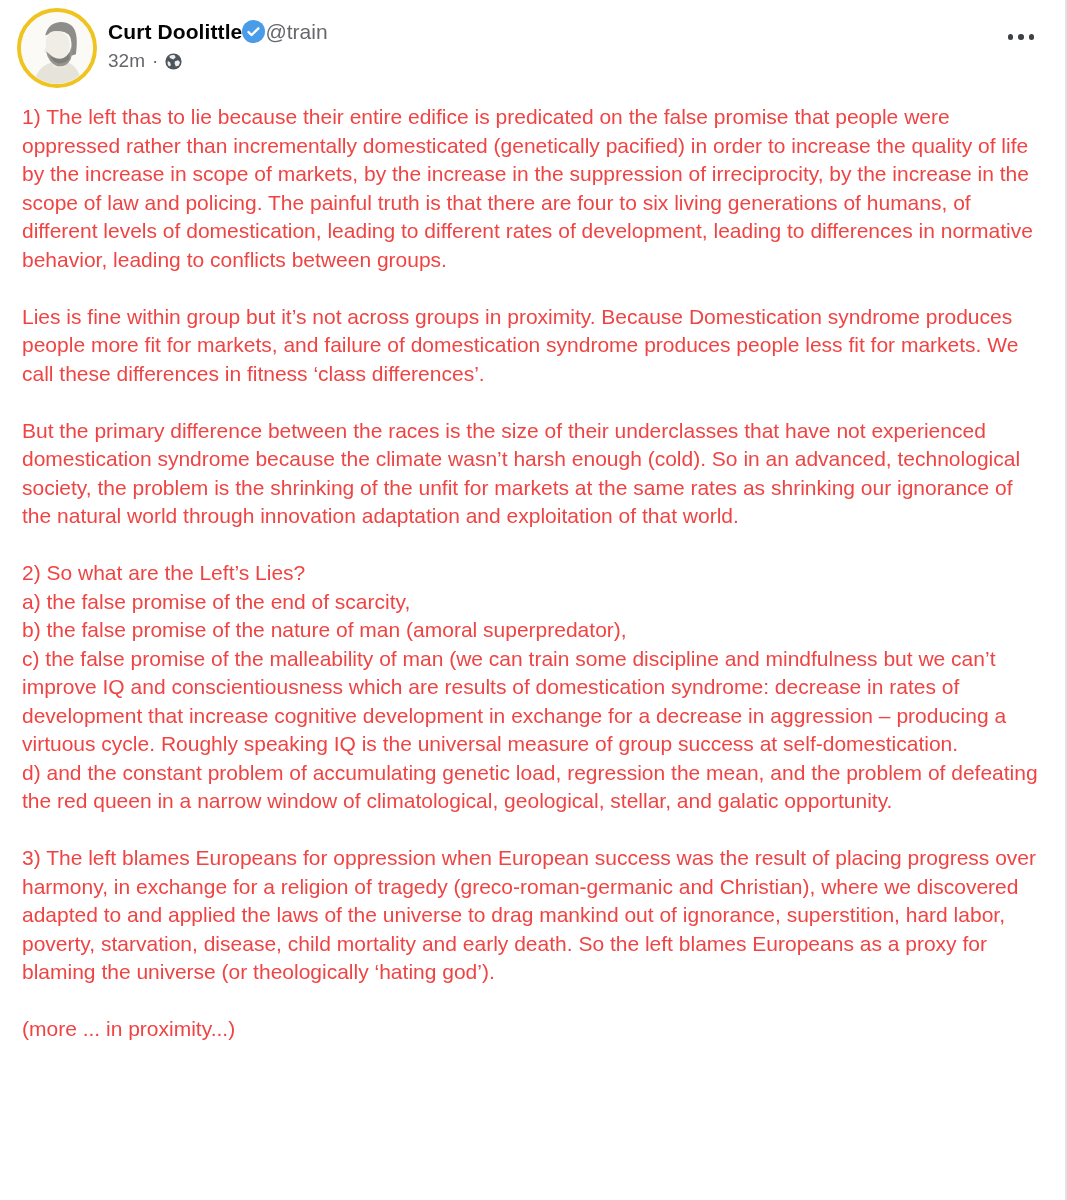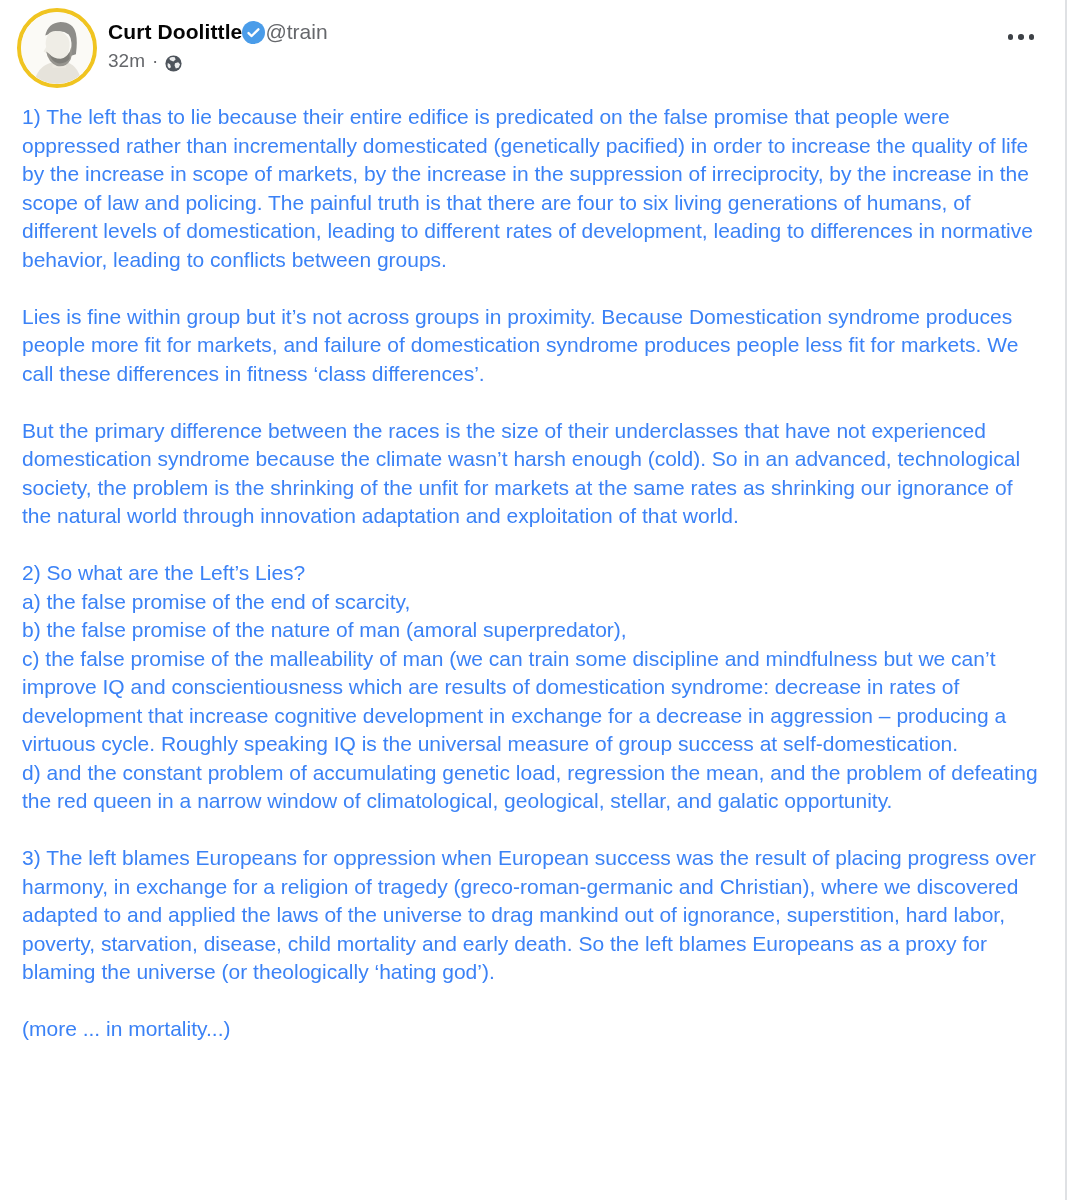--- a/index.html
+++ b/index.html
@@ -27,36 +27,36 @@
     width: 80px; height: 80px;
     border-radius: 50%;
     box-sizing: border-box;
     border: 4px solid #f0c420;
     overflow: hidden;
     cursor: pointer;
     background: #fbfaf6;
   }
   .avatar-wrap svg { display:block; width:72px; height:72px; }
   .header-main { margin-left: 91px; padding-top: 12px; }
-  .name-row { display:flex; align-items:flex-end; }
+  .name-row { display:flex; align-items:flex-start; }
   .author-name {
     font-size: 21px;
     font-weight: bold;
     color: #050505;
     letter-spacing: 0.1px;
     cursor: pointer;
   }
   .verified-badge { display:inline-flex; cursor: default; }
   .author-handle {
     font-size: 21px;
     color: #65676b;
     cursor: pointer;
   }
   .meta-row {
-    display:flex; align-items:flex-end; gap:7px;
+    display:flex; align-items:center; gap:7px;
     margin-top: 6px;
     font-size: 19px;
     color: #65676b;
   }
   .meta-sep { color:#65676b; }
   .globe-icon { display:inline-flex; margin-top:1px; }
   .menu-button {
     position:absolute;
     top: 28px; right: 25px;
     display:flex; gap:5px;
@@ -67,21 +67,21 @@
   .menu-button .dot {
     width:5.5px; height:5.5px; border-radius:50%;
     background:#3e4247;
   }
   
   .post-body {
     margin: 11px 20px 0 22px;
     width: 1024px;
     font-size: 21px;
     line-height: 28.5px;
-    color: #3b82f6;
+    color: #ef4444;
     letter-spacing: 0px;
   }
   .post-paragraph {
     margin: 0 0 28.5px 0;
     white-space: pre-line;
   }
   .post-paragraph:last-child { margin-bottom: 0; }
 </style>
 </head>
 <body>
@@ -144,16 +144,16 @@
   <div class="post-body">
       <p class="post-paragraph">1) The left thas to lie because their entire edifice is predicated on the false promise that people were oppressed rather than incrementally domesticated (genetically pacified) in order to increase the quality of life by the increase in scope of markets, by the increase in the suppression of irreciprocity, by the increase in the scope of law and policing. The painful truth is that there are four to six living generations of humans, of different levels of domestication, leading to different rates of development, leading to differences in normative behavior, leading to conflicts between groups.</p>
       <p class="post-paragraph">Lies is fine within group but it’s not across groups in proximity. Because Domestication syndrome produces people more fit for markets, and failure of domestication syndrome produces people less fit for markets. We call these differences in fitness ‘class differences’.</p>
       <p class="post-paragraph">But the primary difference between the races is the size of their underclasses that have not experienced domestication syndrome because the climate wasn’t harsh enough (cold). So in an advanced, technological society, the problem is the shrinking of the unfit for markets at the same rates as shrinking our ignorance of the natural world through innovation adaptation and exploitation of that world.</p>
       <p class="post-paragraph">2) So what are the Left’s Lies?
 a) the false promise of the end of scarcity,
 b) the false promise of the nature of man (amoral superpredator),
 c) the false promise of the malleability of man (we can train some discipline and mindfulness but we can’t improve IQ and conscientiousness which are results of domestication syndrome: decrease in rates of development that increase cognitive development in exchange for a decrease in aggression – producing a virtuous cycle. Roughly speaking IQ is the universal measure of group success at self-domestication.
 d) and the constant problem of accumulating genetic load, regression the mean, and the problem of defeating the red queen in a narrow window of climatological, geological, stellar, and galatic opportunity.</p>
       <p class="post-paragraph">3) The left blames Europeans for oppression when European success was the result of placing progress over harmony, in exchange for a religion of tragedy (greco-roman-germanic and Christian), where we discovered adapted to and applied the laws of the universe to drag mankind out of ignorance, superstition, hard labor, poverty, starvation, disease, child mortality and early death. So the left blames Europeans as a proxy for blaming the universe (or theologically ‘hating god’).</p>
-      <p class="post-paragraph">(more ... in mortality...)</p>
+      <p class="post-paragraph">(more ... in proximity...)</p>
     </div>
 
 </div>
 
 </body></html>

